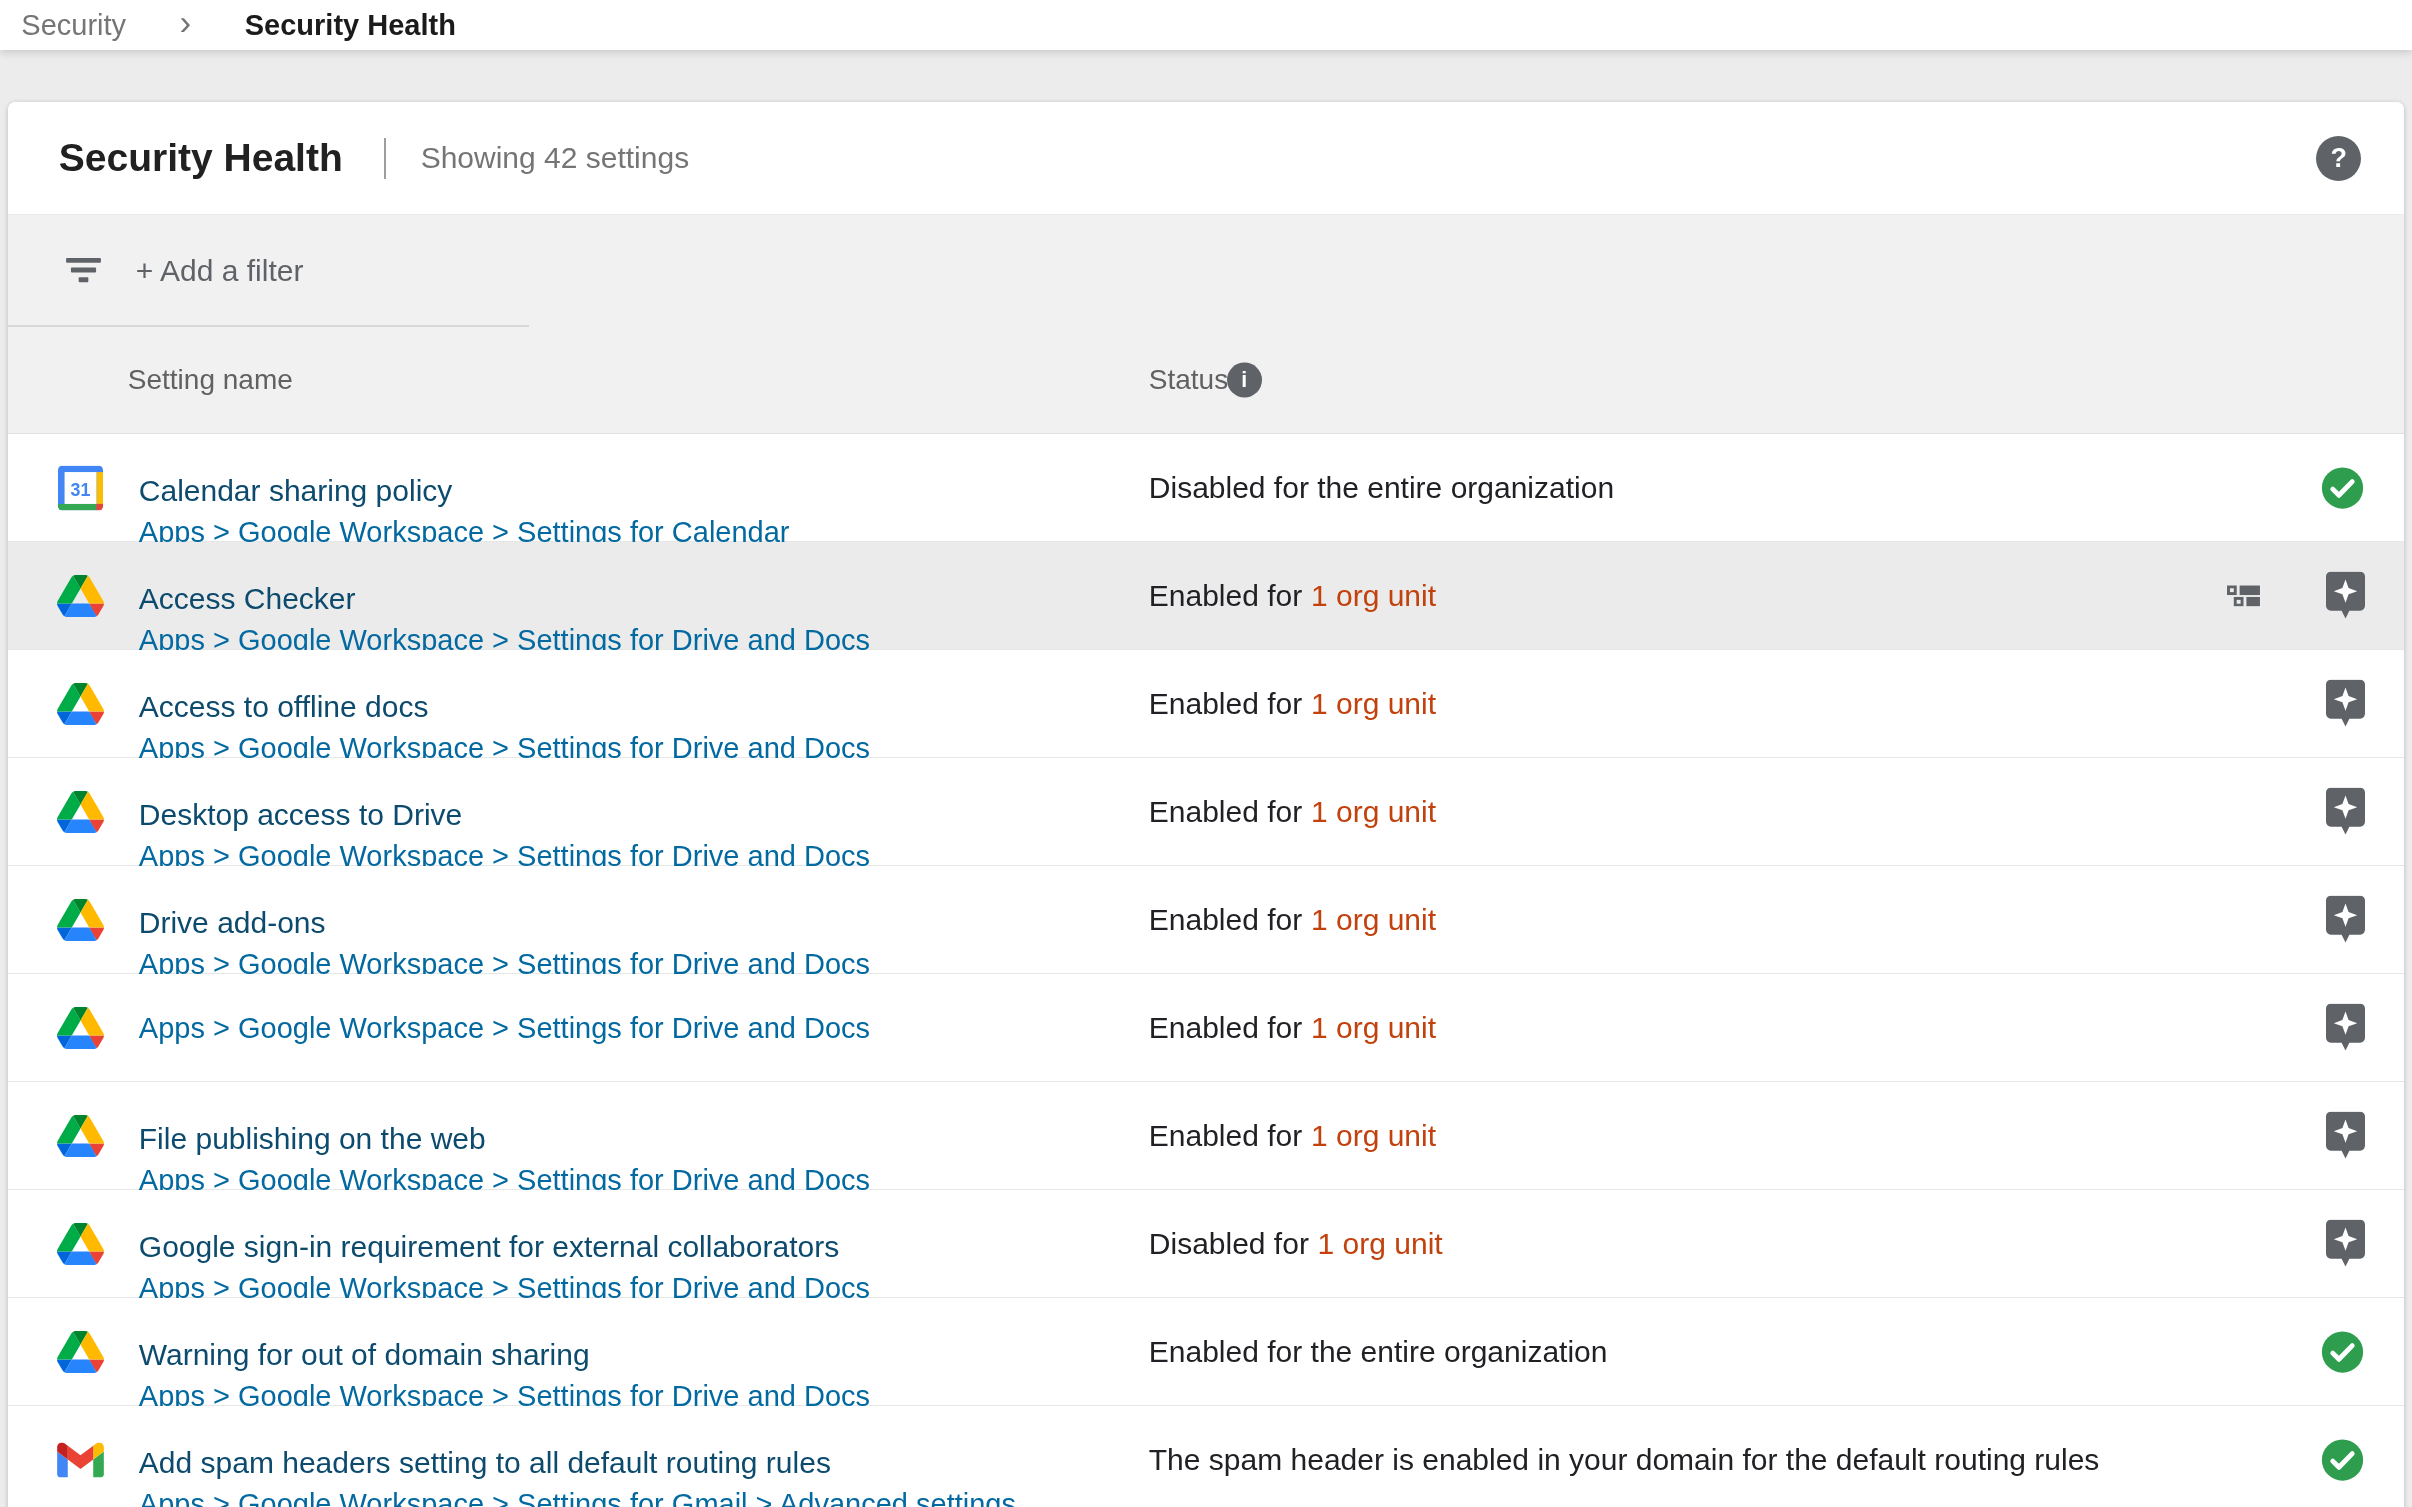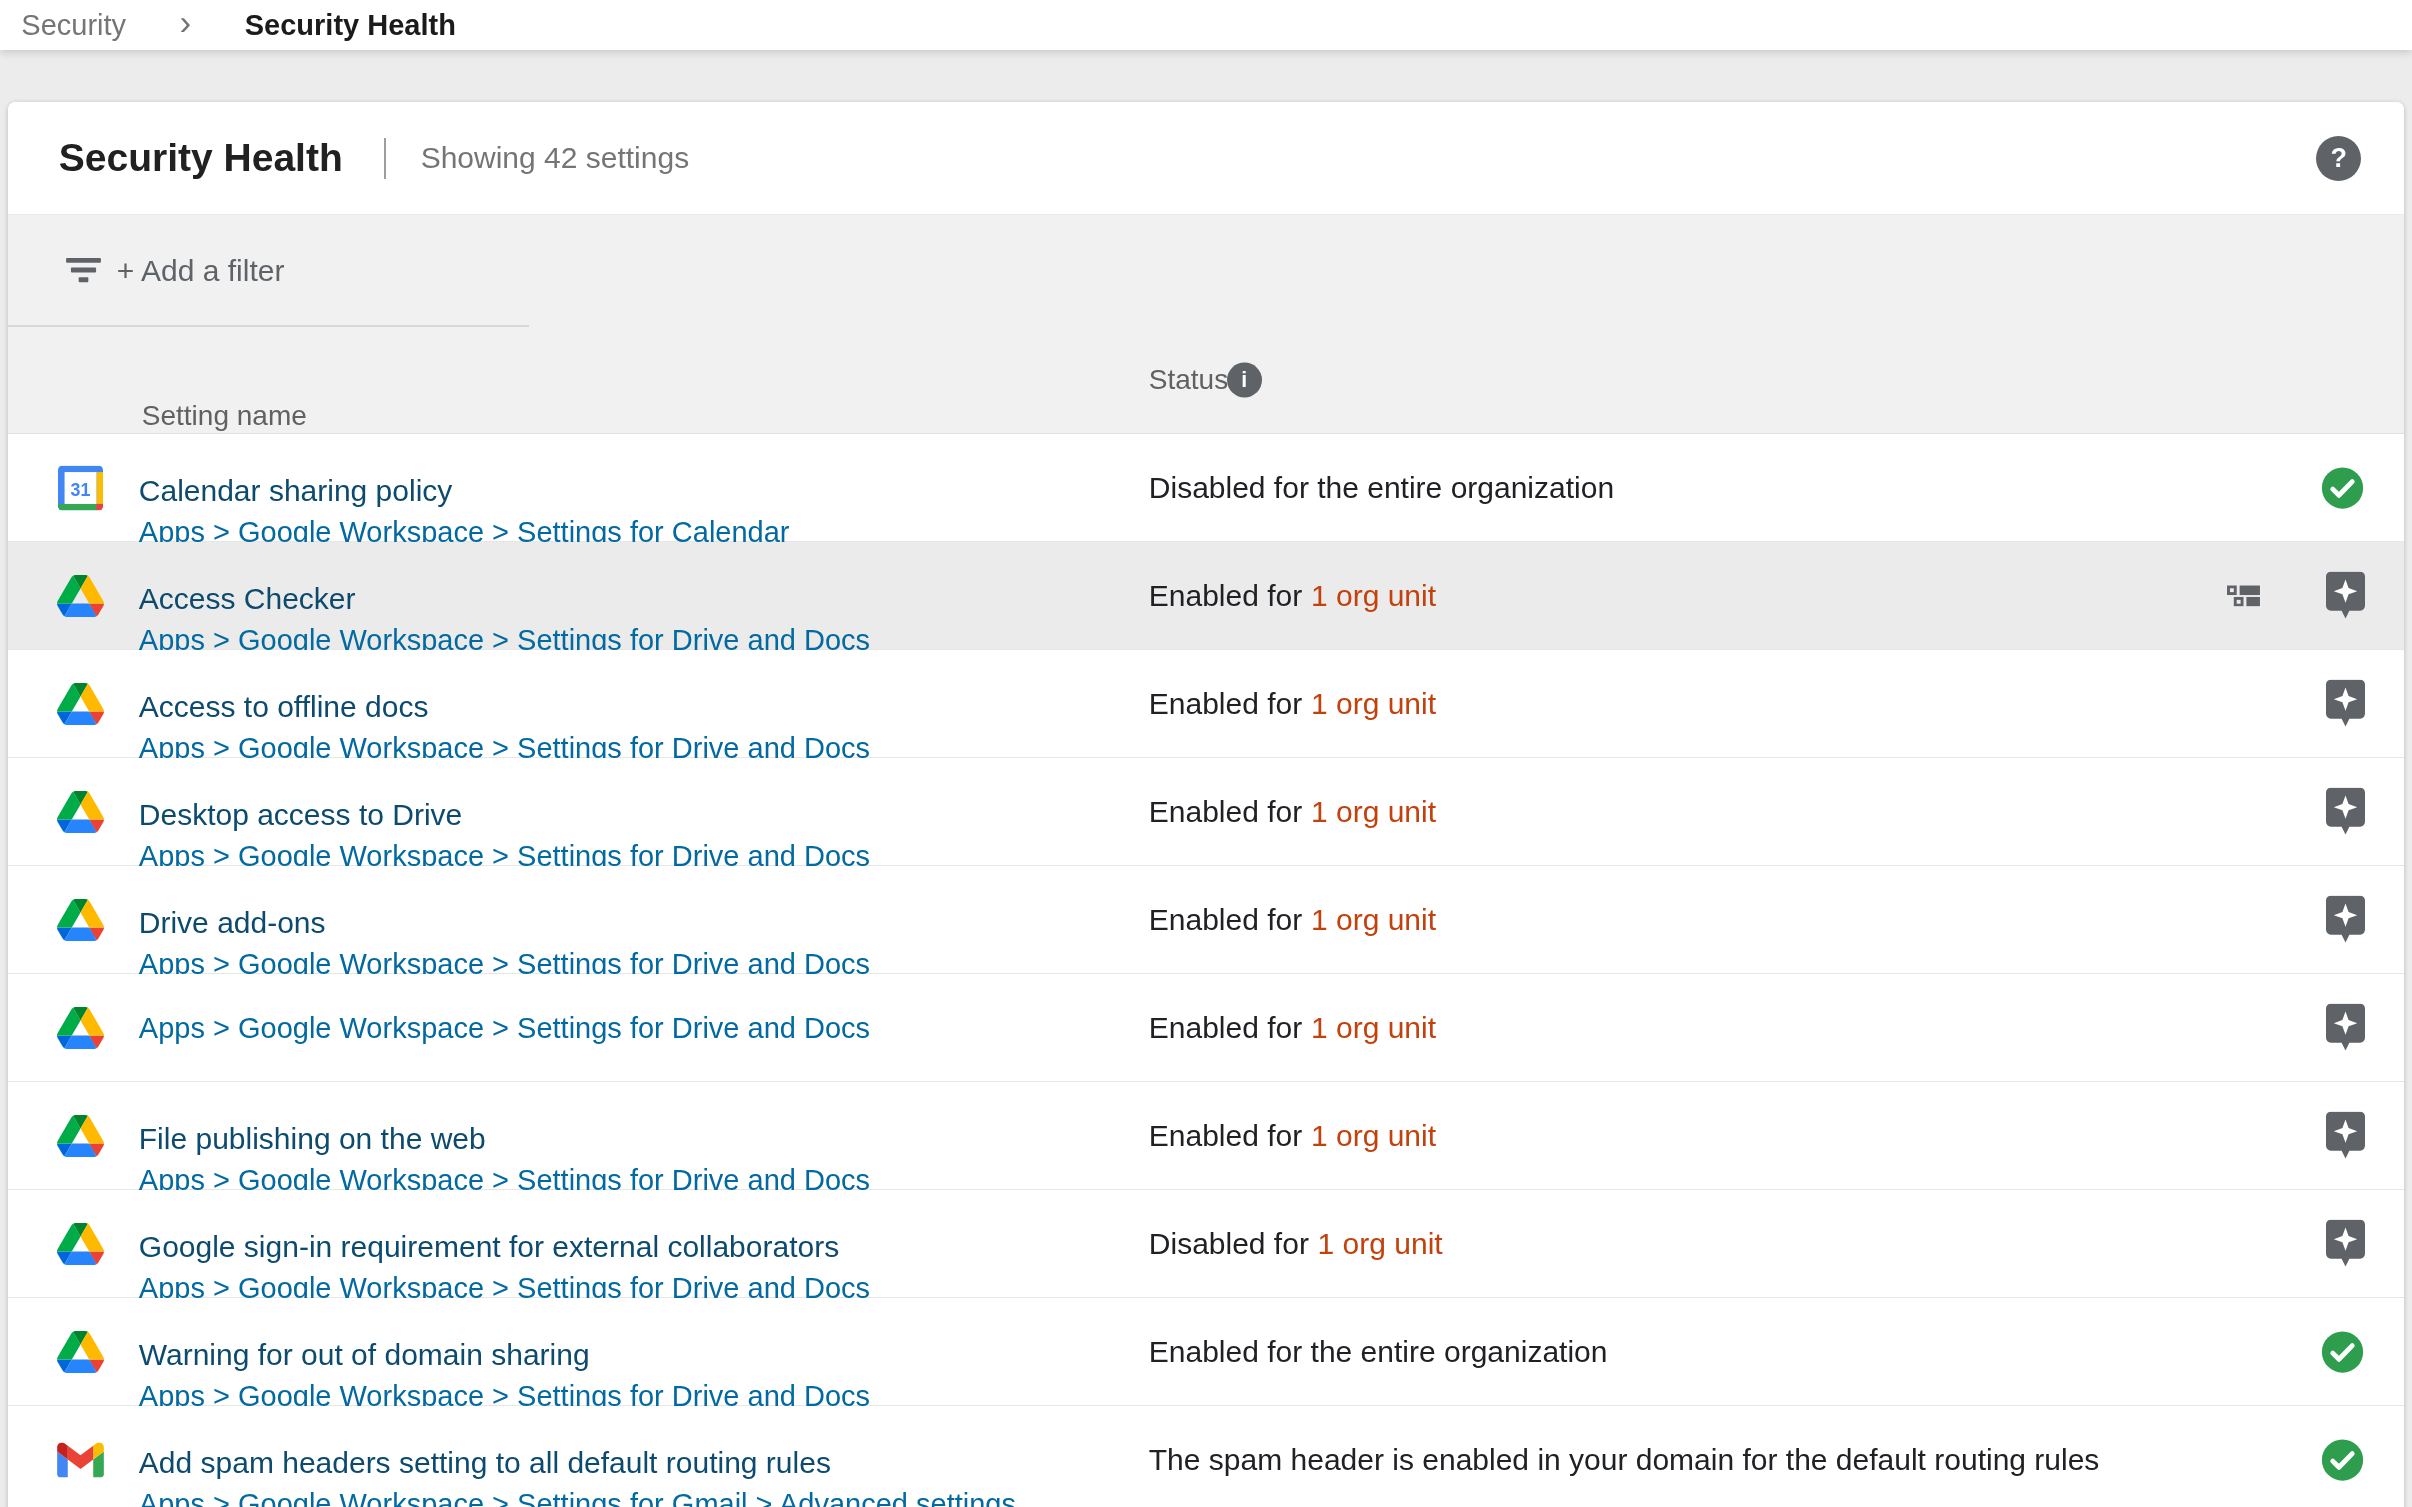--- a/index.html
+++ b/index.html
@@ -56,33 +56,33 @@
   .filter-bar {
     position:relative; height:112px;
     background:#f1f1f1;
     display:flex; align-items:center;
   }
   .filter-bar::after {
     content:""; position:absolute; left:0; bottom:0;
     width:521px; height:1.9px; background:#d8d8d8;
   }
   .filter-icon { margin-left:56px; display:flex; }
-  .add-filter-label { font-size:30px; color:#5f6368; margin-left:14px; cursor:pointer; }
+  .add-filter-label { font-size:30px; color:#5f6368; margin-left:33px; cursor:pointer; }
 
   
   .table-header {
     position:relative; height:107px;
     background:#f1f1f1;
     border-bottom:1.9px solid #e0e0e0;
   }
   .col-label {
     position:absolute; top:50%; transform:translateY(-50%);
     font-size:28px; color:#616161; font-weight:500;
   }
-  .col-setting { left:134px;margin-top:36px; }
+  .col-setting { left:120px; }
   .col-status  { left:1141px; }
   .info-icon {
     position:absolute; left:1219px; top:50%; transform:translateY(-50%);
     width:35px; height:35px; border-radius:50%;
     background:#5f6368; color:#fff;
     display:flex; align-items:center; justify-content:center;
     font-size:21.3px; font-weight:bold; font-style:normal; cursor:pointer;
   }
 
   

